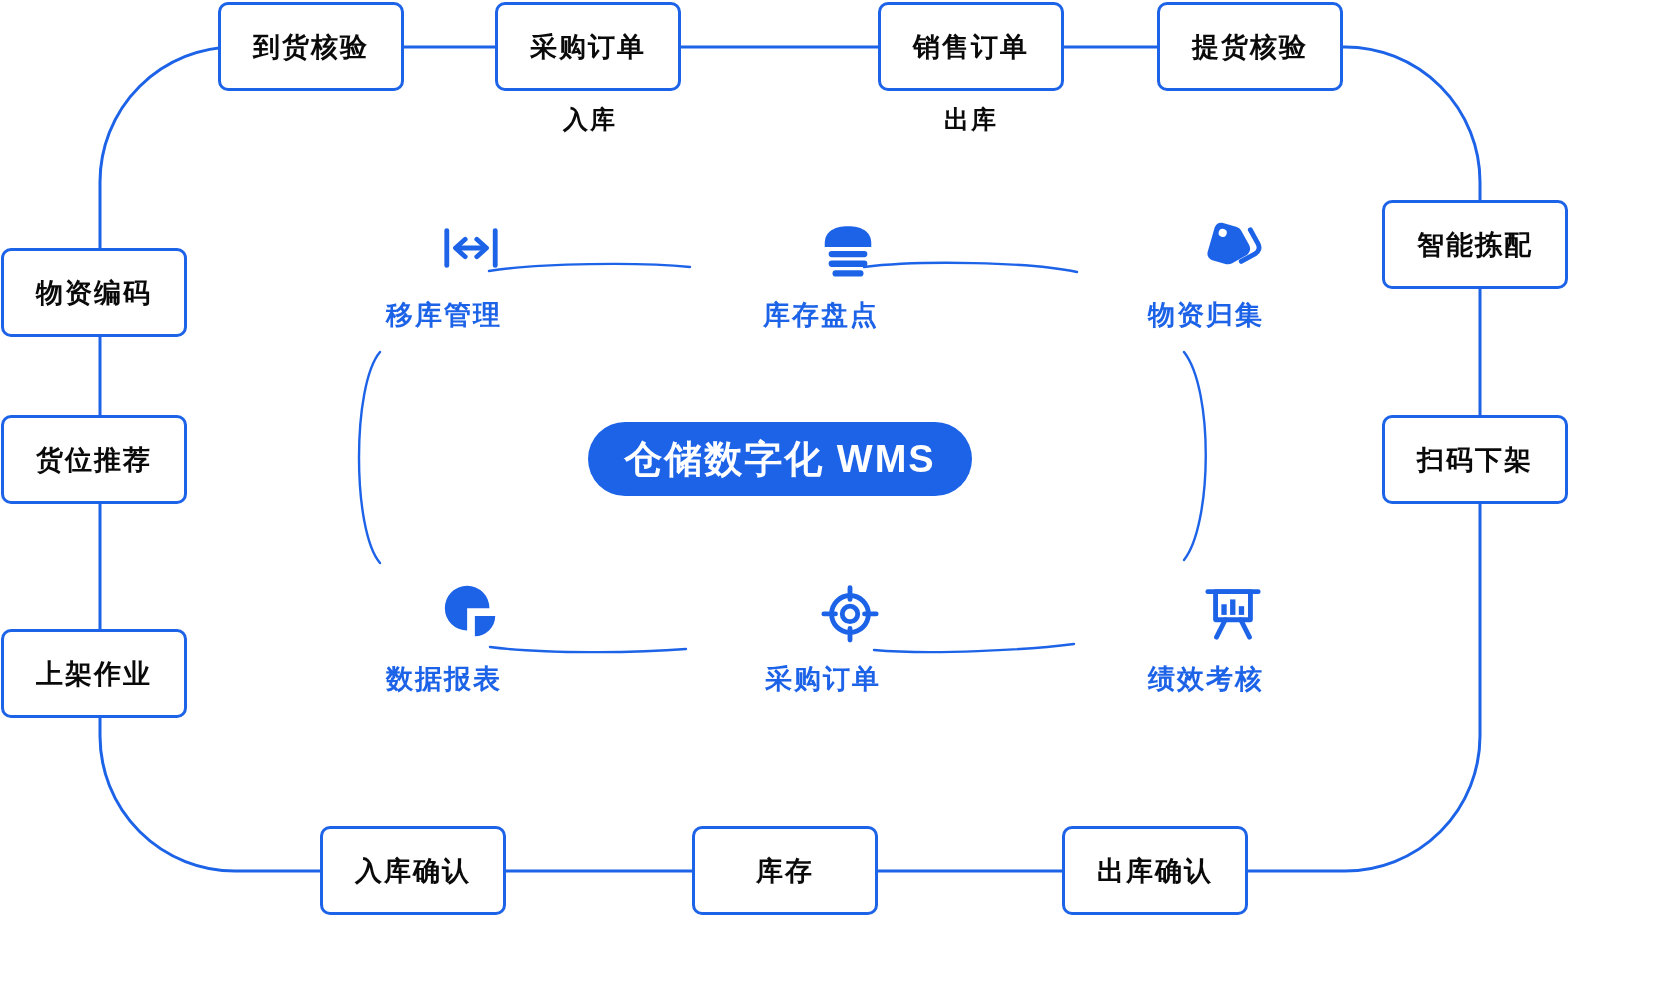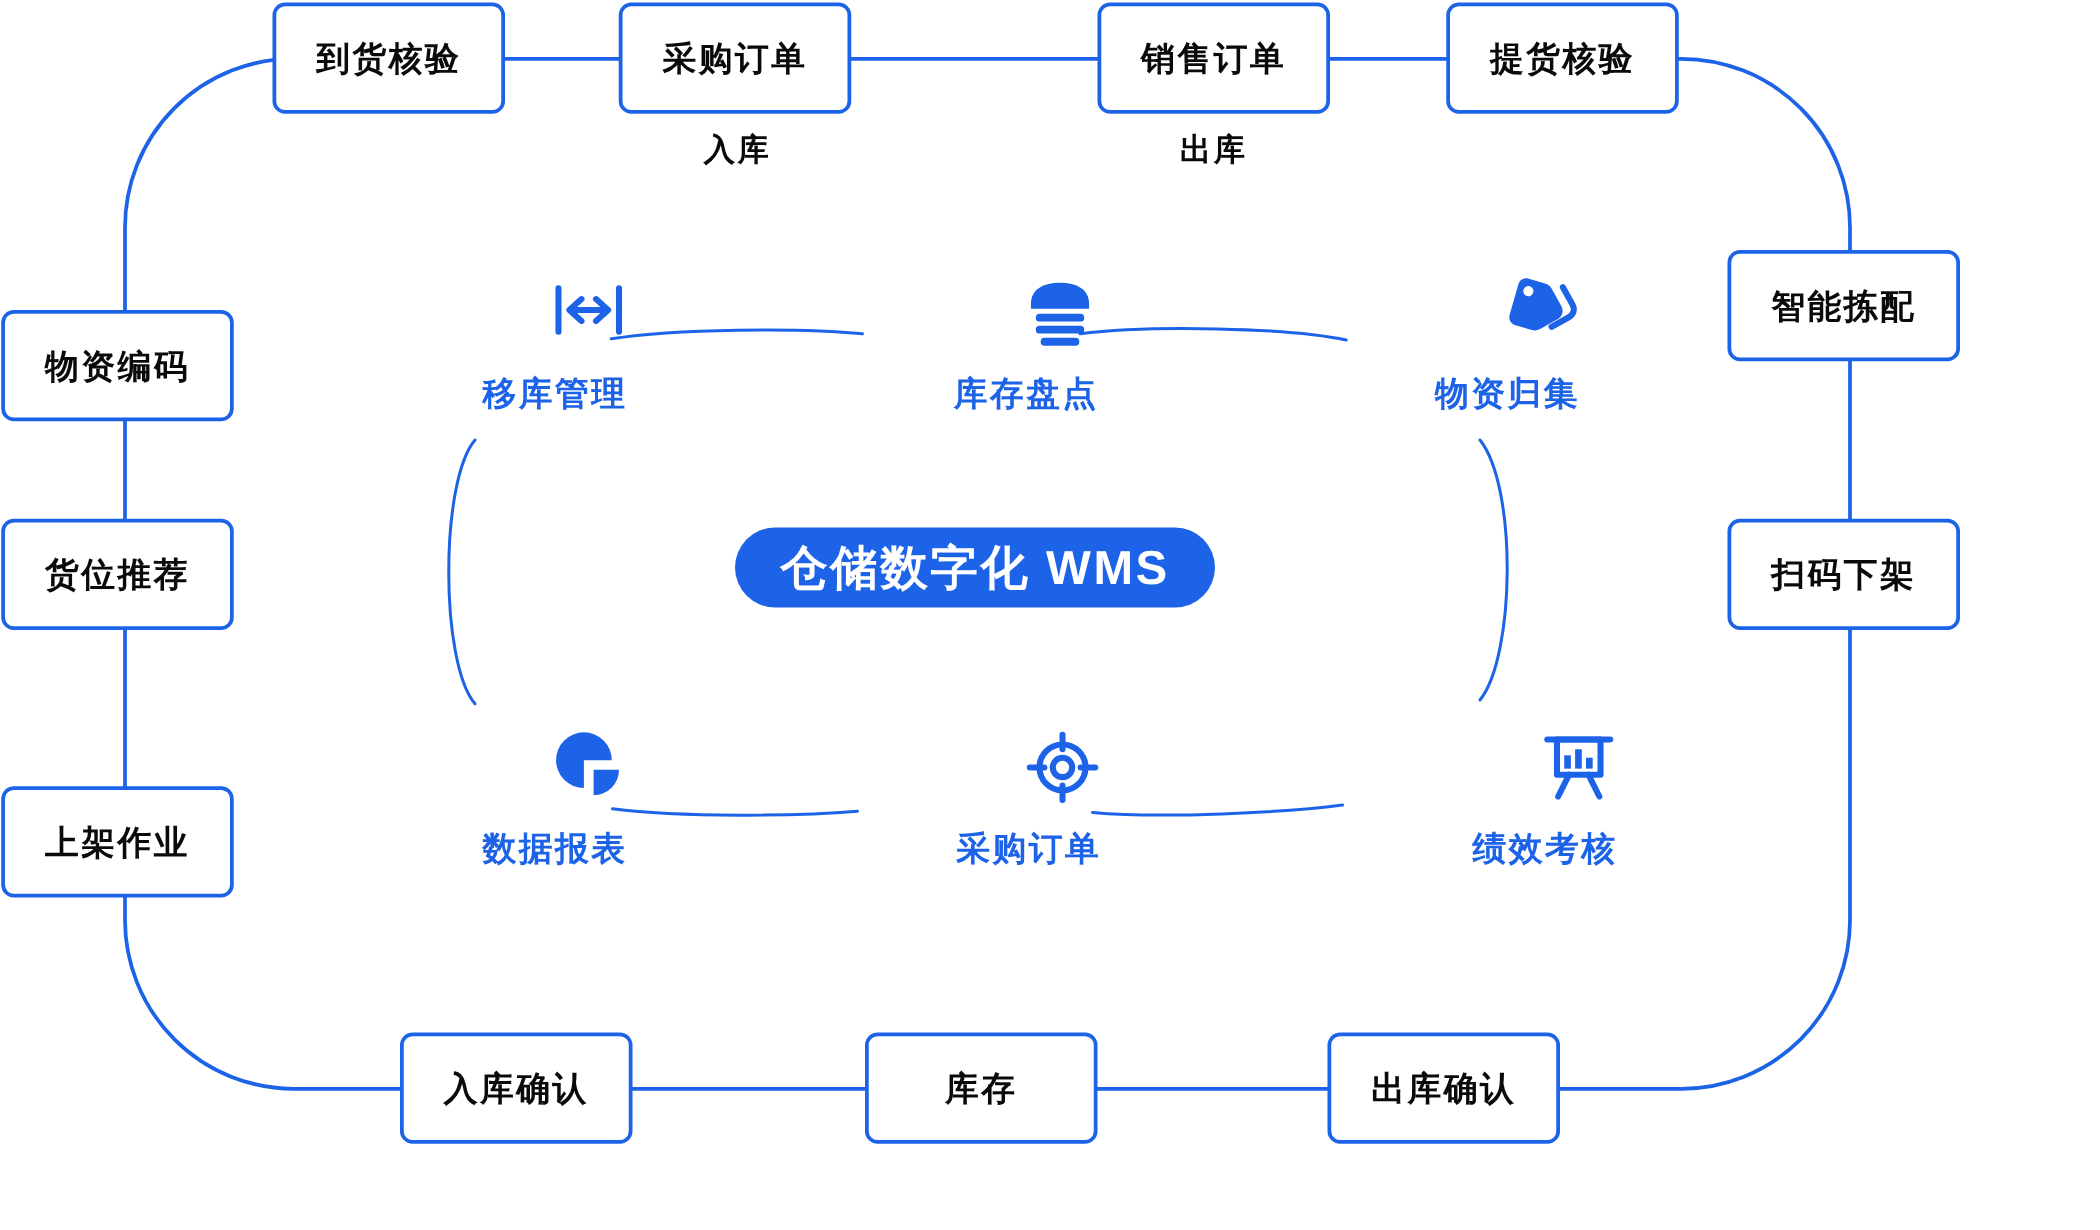--- a/index.html
+++ b/index.html
@@ -34,21 +34,21 @@
   .inner-node {
     position:absolute; width:200px;
     display:flex; flex-direction:column; align-items:flex-end; gap:18px;
   }
   .inner-node .icon { width:62px; height:62px; display:block; }
   .inner-node .icon svg { width:100%; height:100%; display:block; }
   .inner-label {
     font-size:27px; font-weight:700; color:var(--accent); letter-spacing:2px; white-space:nowrap;
   }
   .center-pill {
-    position:absolute; left:588px; top:422px; width:384px; height:64px;
+    position:absolute; left:588px; top:422px; width:384px; height:74px;
     background:var(--accent); border-radius:37px;
     color:#ffffff; font-size:38px; font-weight:700;
     display:flex; align-items:center; justify-content:center;
     letter-spacing:2px; white-space:nowrap;
   }
   .ic-s { stroke:var(--accent); fill:none; stroke-linecap:round; stroke-linejoin:round; }
   .ic-f { fill:var(--accent); }
 </style>
 </head>
 <body>
@@ -140,21 +140,21 @@
         <circle class="ic-s" cx="32" cy="34" r="8" stroke-width="5"></circle>
         <path class="ic-s" d="M32,7 V19" stroke-width="5"></path>
         <path class="ic-s" d="M32,49 V61" stroke-width="5"></path>
         <path class="ic-s" d="M5,34 H17" stroke-width="5"></path>
         <path class="ic-s" d="M47,34 H59" stroke-width="5"></path>
       </svg>
     </span>
     <span class="inner-label">采购订单</span>
   </div>
 
-  <div class="inner-node" style="left:1094px; top:581px;">
+  <div class="inner-node" style="left:1064px; top:581px;">
     <span class="icon">
       <svg viewBox="0 0 64 64">
         <path class="ic-s" d="M6,11 H58" stroke-width="5.5"></path>
         <rect class="ic-s" x="14" y="11" width="36" height="29" stroke-width="4.5"></rect>
         <rect class="ic-f" x="20" y="24" width="5.5" height="11"></rect>
         <rect class="ic-f" x="29" y="19" width="5.5" height="16"></rect>
         <rect class="ic-f" x="38" y="26" width="5.5" height="9"></rect>
         <path class="ic-s" d="M24,40 L15,58" stroke-width="4.5"></path>
         <path class="ic-s" d="M40,40 L49,58" stroke-width="4.5"></path>
       </svg>

